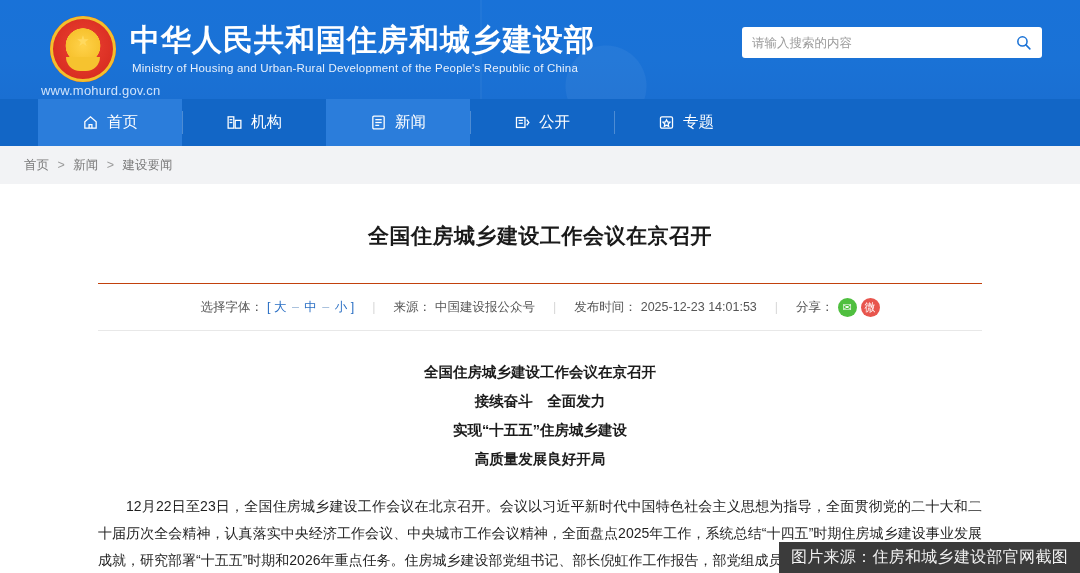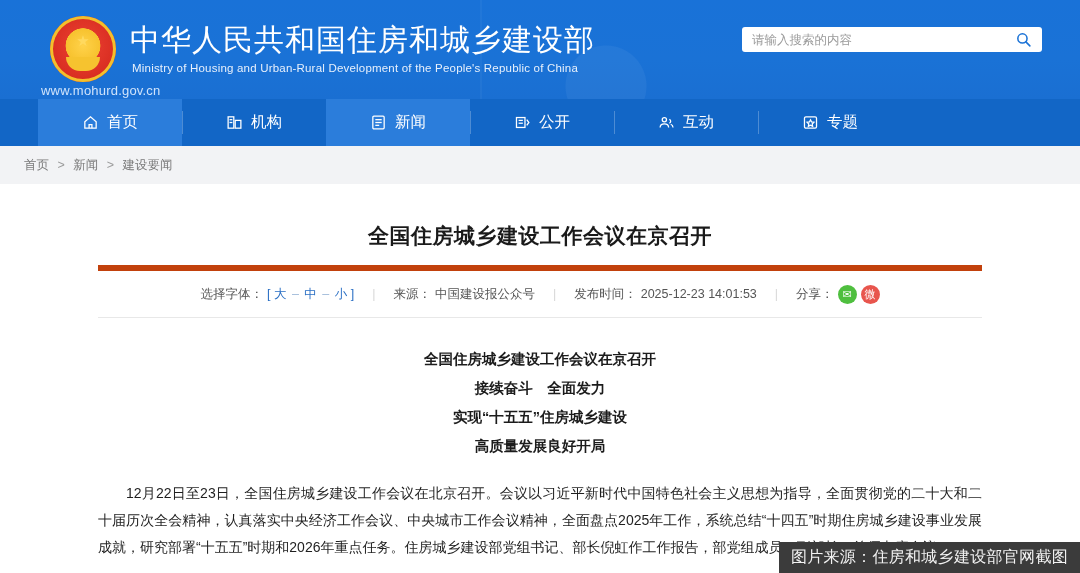--- a/index.html
+++ b/index.html
@@ -76,39 +76,39 @@
     font-size: 13px;
     color: #cfe3fb;
     letter-spacing: .2px;
   }
   .site-title {
     position: absolute;
     left: 130px;
     top: 20px;
     color: #ffffff;
     font-size: 30px;
-    font-weight: normal;
+    font-weight: bold;
     letter-spacing: 1px;
     white-space: nowrap;
   }
   .site-subtitle {
     position: absolute;
     left: 132px;
     top: 62px;
     color: #e7f0fc;
     font-size: 11.5px;
     letter-spacing: .2px;
     white-space: nowrap;
   }
   .searchbox {
     position: absolute;
     right: 38px;
     top: 27px;
     width: 300px;
-    height: 25px;
+    height: 31px;
     background: #ffffff;
     border-radius: 3px;
     display: flex;
     align-items: center;
   }
   .searchbox input {
     flex: 1;
     border: none;
     outline: none;
     background: transparent;
@@ -189,22 +189,22 @@
   }
   .art-title {
     text-align: center;
     font-size: 21px;
     font-weight: bold;
     color: #1a1a1a;
     letter-spacing: .5px;
     padding-top: 8px;
   }
   .meta {
-    margin-top: 15px;
-    border-top: 6px solid #c2410c;
+    margin-top: 33px;
+    border-top: 1px solid #c2410c;
     border-bottom: 1px solid #e8e8e8;
     height: 46px;
     display: flex;
     align-items: center;
     justify-content: center;
     gap: 18px;
     font-size: 12.5px;
     color: #555;
   }
   .meta .seg { display: flex; align-items: center; gap: 4px; white-space: nowrap; }
@@ -318,31 +318,20 @@
           <rect x="3.5" y="5" width="12" height="14"></rect>
           <line x1="6.5" y1="9" x2="12.5" y2="9"></line>
           <line x1="6.5" y1="13" x2="12.5" y2="13"></line>
           <path d="M18 8 l3 4 -3 4"></path>
         </svg>
       </span>
       <span>公开</span>
     </div>
 
 
-    <div class="nav-item">
-      <span class="nav-icon">
-        <svg width="17" height="17" viewBox="0 0 24 24" fill="none" stroke="#ffffff" stroke-width="1.8">
-          <circle cx="9" cy="8" r="3"></circle>
-          <path d="M3 19 c0-3.5 3-5.2 6-5.2 s6 1.7 6 5.2"></path>
-          <path d="M16 7.5 a3 3 0 0 1 0 5.6"></path>
-          <path d="M18 14.5 c2 .9 3.2 2.4 3.2 4.5"></path>
-        </svg>
-      </span>
-      <span>互动</span>
-    </div>
 
     <div class="nav-item">
       <span class="nav-icon">
         <svg width="17" height="17" viewBox="0 0 24 24" fill="none" stroke="#ffffff" stroke-width="1.8">
           <rect x="3.5" y="4" width="17" height="16" rx="2"></rect>
           <path d="M12 8.2 l1.5 3 3.3.5 -2.4 2.3 .6 3.3 -3-1.6 -3 1.6 .6-3.3 -2.4-2.3 3.3-.5 Z"></path>
         </svg>
       </span>
       <span>专题</span>
     </div>

